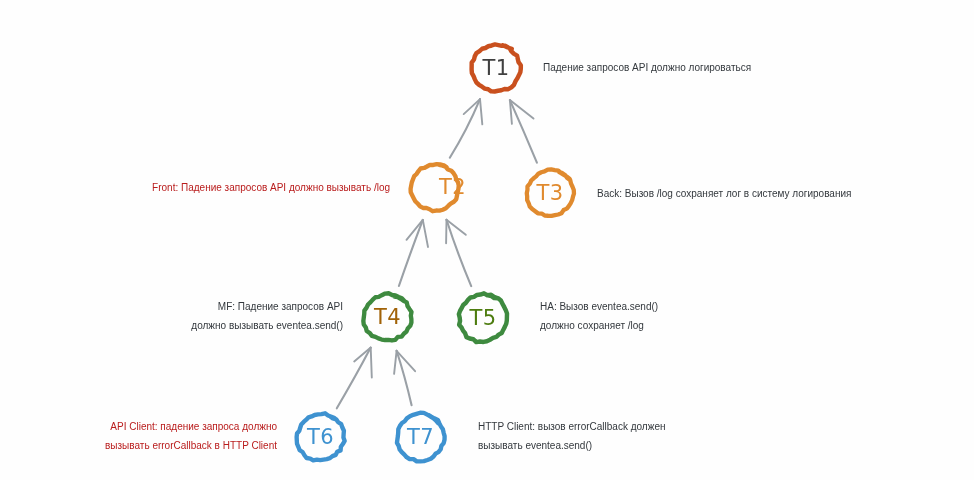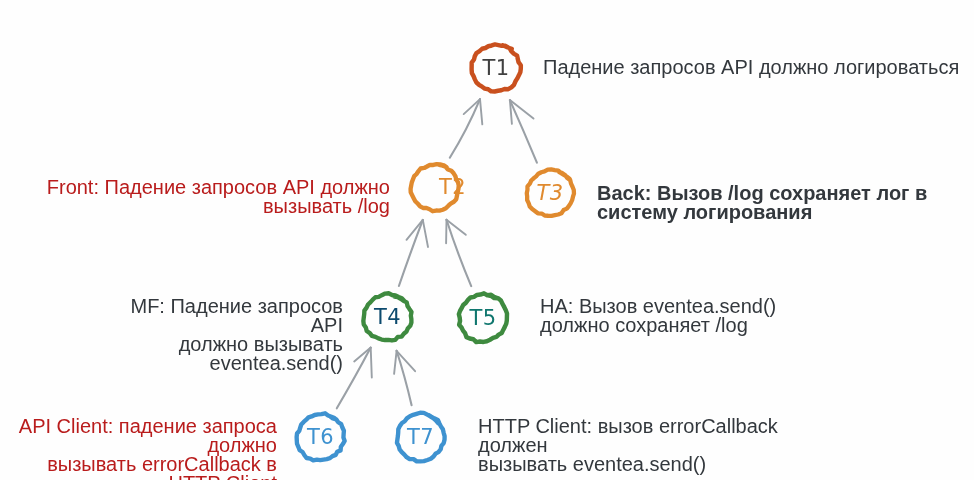--- a/index.html
+++ b/index.html
@@ -46,21 +46,21 @@
     position: relative;
     z-index: 2;
     font-family: "DejaVu Sans", sans-serif;
     font-size: 21px;
     letter-spacing: 0.5px;
     line-height: 1;
     user-select: none;
   }
   .caption {
     position: absolute;
-    font-size: 20px;
+    font-size: 10px;
     line-height: 19px;
     color: #33383d;
     white-space: pre-line;
   }
   .caption.right-align {
     text-align: right;
   }
   .caption.left-align {
     text-align: left;
   }
@@ -111,51 +111,51 @@
       <div class="node" style="left: 405px; top: 158px; width: 59px; height: 59px;">
         <svg class="ring" viewBox="0 0 100 100">
           <path d="M58.05 11.72 L63.81 13.00 L68.85 14.93 L72.81 19.55 L78.55 21.65 L82.45 25.98 L85.38 30.62 L86.68 36.21 L89.92 41.32 L91.05 46.94 L90.51 52.69 L89.03 58.34 L88.01 64.10 L86.89 69.77 L82.84 74.15 L77.43 77.26 L73.57 80.81 L69.18 85.20 L63.98 87.68 L58.41 89.22 L52.70 89.04 L46.92 90.19 L41.67 86.82 L36.40 84.80 L30.59 84.66 L25.51 81.84 L21.81 77.62 L17.39 73.27 L14.90 68.48 L12.36 63.52 L9.68 58.09 L9.46 52.33 L10.46 46.70 L11.53 41.34 L13.56 36.05 L15.68 30.70 L19.54 27.10 L22.92 22.06 L26.32 17.79 L32.53 16.87 L37.22 14.39 L42.19 11.54 L48.02 11.81 L53.75 10.31 L59.58 10.72 L65.33 12.27 L70.42 15.30" fill="none" stroke="#E08A2E" stroke-width="7.4" stroke-linecap="round" stroke-linejoin="round"></path>
         </svg>
         <span class="node-label" style="color: rgb(224, 138, 46); margin-left: 36px;">T2</span>
       </div>
       <div class="node" style="left: 521px; top: 164px; width: 58px; height: 58px;">
         <svg class="ring" viewBox="0 0 100 100">
           <path d="M65.96 14.07 L71.38 15.79 L76.40 19.47 L79.66 24.26 L84.90 27.78 L86.29 33.94 L88.81 39.28 L91.01 44.92 L91.31 50.92 L89.52 56.70 L88.14 62.38 L85.53 67.82 L82.42 72.73 L79.03 76.97 L73.40 79.44 L69.76 84.97 L64.20 87.08 L58.49 88.15 L52.64 89.32 L46.76 89.23 L40.86 88.85 L35.72 85.42 L29.10 85.03 L24.45 81.43 L19.32 77.72 L15.10 73.23 L13.19 67.56 L10.58 62.17 L10.63 56.13 L9.98 50.27 L11.14 44.53 L11.15 38.56 L15.28 33.77 L17.59 28.49 L21.79 24.65 L26.05 21.36 L29.95 16.75 L35.04 14.22 L40.53 12.78 L46.09 9.65 L52.15 9.20 L58.13 10.44 L64.29 11.45 L69.08 15.86 L73.99 18.84 L79.19 22.06 L84.09 25.87" fill="none" stroke="#E08A2E" stroke-width="7.4" stroke-linecap="round" stroke-linejoin="round"></path>
         </svg>
-        <span class="node-label" style="color: rgb(224, 138, 46); font-style: italic;">T3</span>
+        <span class="node-label" style="color: rgb(224, 138, 46);">T3</span>
       </div>
       <div class="node" style="left: 358px; top: 288px; width: 59px; height: 59px;">
         <svg class="ring" viewBox="0 0 100 100">
           <path d="M61.80 14.48 L67.33 15.35 L72.32 18.34 L77.00 21.62 L82.60 24.42 L83.92 30.48 L87.14 35.43 L90.69 40.57 L89.53 46.70 L90.44 52.52 L90.53 58.40 L88.60 64.15 L84.31 68.59 L82.24 73.76 L77.60 77.54 L73.91 82.34 L67.44 82.80 L63.21 87.92 L57.50 88.93 L51.56 87.99 L45.87 88.22 L40.15 87.37 L34.66 85.49 L29.58 82.79 L23.57 81.18 L20.06 76.45 L14.75 72.96 L13.29 67.00 L9.76 62.01 L9.08 55.75 L9.78 49.88 L10.56 44.16 L10.80 38.29 L14.54 33.26 L17.01 28.01 L21.29 23.94 L25.06 19.68 L29.37 15.68 L35.07 14.99 L40.34 12.17 L45.87 9.45 L51.95 8.95 L57.69 11.82 L63.58 12.48 L68.85 15.12 L74.23 17.42 L78.24 21.78" fill="none" stroke="#3E8A3F" stroke-width="7.4" stroke-linecap="round" stroke-linejoin="round"></path>
         </svg>
-        <span class="node-label" style="color: #0c4a6e;">T4</span>
+        <span class="node-label" style="color: #a16207;">T4</span>
       </div>
       <div class="node" style="left: 453px; top: 288px; width: 60px; height: 60px;">
         <svg class="ring" viewBox="0 0 100 100">
           <path d="M58.37 12.36 L64.12 13.68 L68.72 16.70 L75.25 17.17 L79.82 20.93 L82.63 26.49 L85.52 31.93 L88.02 37.06 L90.02 42.38 L89.86 48.15 L89.72 53.94 L88.78 59.47 L86.34 64.75 L83.68 69.85 L81.24 74.92 L76.06 77.68 L72.24 81.61 L66.69 83.24 L61.66 86.21 L56.42 88.70 L50.74 89.90 L44.91 89.07 L38.74 90.18 L34.02 85.40 L27.81 84.23 L22.51 81.89 L20.17 75.39 L16.72 71.02 L14.22 65.86 L10.20 61.29 L11.75 55.07 L11.20 49.61 L9.78 43.82 L11.72 38.16 L14.35 33.44 L17.02 28.39 L21.55 24.49 L24.96 19.84 L29.21 15.80 L35.00 14.73 L39.98 11.57 L45.68 10.89 L51.61 8.89 L57.21 12.01 L63.49 11.27 L68.34 14.68 L73.86 16.63" fill="none" stroke="#3E8A3F" stroke-width="7.4" stroke-linecap="round" stroke-linejoin="round"></path>
         </svg>
-        <span class="node-label" style="color: #0f766e;">T5</span>
+        <span class="node-label" style="color: #4d7c0f;">T5</span>
       </div>
       <div class="node" style="left: 291px; top: 408px; width: 59px; height: 59px;">
         <svg class="ring" viewBox="0 0 100 100">
           <path d="M66.40 14.36 L70.99 17.66 L76.55 19.24 L80.07 24.08 L85.10 27.39 L87.08 33.02 L89.67 38.52 L89.21 44.37 L88.88 50.04 L90.99 55.92 L87.87 61.12 L84.51 65.70 L84.07 71.81 L78.33 74.19 L75.77 79.51 L70.31 81.56 L66.02 85.03 L60.54 86.61 L55.03 87.50 L49.47 88.31 L43.88 87.52 L37.67 88.71 L32.68 85.69 L26.57 84.77 L22.78 80.08 L19.58 74.57 L14.66 71.49 L12.38 65.75 L10.15 60.53 L9.81 54.72 L9.54 48.95 L10.20 43.23 L13.99 38.61 L15.60 33.46 L17.36 27.98 L21.49 23.66 L25.35 20.25 L29.64 15.91 L34.94 14.34 L40.01 11.81 L45.86 10.94 L51.59 10.29 L57.71 8.98 L62.81 12.75 L68.41 14.83 L73.77 17.05 L77.92 20.61" fill="none" stroke="#3E92D0" stroke-width="7.4" stroke-linecap="round" stroke-linejoin="round"></path>
         </svg>
         <span class="node-label" style="color: rgb(62, 146, 208);">T6</span>
       </div>
       <div class="node" style="left: 391px; top: 408px; width: 59px; height: 59px;">
         <svg class="ring" viewBox="0 0 100 100">
           <path d="M63.22 11.76 L68.19 14.79 L73.39 17.50 L79.41 20.15 L82.05 26.12 L84.56 31.14 L87.90 36.09 L89.27 42.02 L90.87 47.66 L90.75 53.62 L89.32 59.44 L85.37 64.20 L84.23 69.92 L80.39 74.86 L75.46 77.41 L72.08 82.23 L67.43 86.01 L61.65 88.20 L55.77 90.13 L49.73 90.43 L43.59 90.46 L38.22 86.66 L31.69 86.74 L26.51 83.39 L22.64 78.96 L18.24 74.81 L14.60 70.10 L13.01 64.25 L10.09 59.11 L10.88 53.02 L11.71 47.33 L12.23 41.63 L12.37 35.91 L15.08 30.27 L18.62 25.46 L23.22 22.43 L26.88 17.63 L32.00 14.10 L37.63 11.63 L43.30 9.96 L49.41 8.03 L55.67 8.17 L61.48 11.27 L66.62 14.10 L71.54 17.30 L76.31 21.36 L79.90 25.82" fill="none" stroke="#3E92D0" stroke-width="7.4" stroke-linecap="round" stroke-linejoin="round"></path>
         </svg>
         <span class="node-label" style="color: rgb(62, 146, 208);">T7</span>
       </div>
     </div>
   <div id="captions">
       <div class="caption left-align" style="color: rgb(51, 56, 61); left: 543px; top: 58px; width: 420px;">Падение запросов API должно логироваться</div>
       <div class="caption right-align" style="color: #b91c1c; left: 45px; top: 178px; width: 345px;">Front: Падение запросов API должно вызывать /log</div>
-      <div class="caption left-align" style="color: rgb(51, 56, 61); left: 597px; top: 184px; width: 375px; font-weight: bold;">Back: Вызов /log сохраняет лог в систему логирования</div>
+      <div class="caption left-align" style="color: rgb(51, 56, 61); left: 597px; top: 184px; width: 375px;">Back: Вызов /log сохраняет лог в систему логирования</div>
       <div class="caption right-align" style="color: rgb(51, 56, 61); left: 95px; top: 297px; width: 248px;">MF: Падение запросов API
 должно вызывать eventea.send()</div>
       <div class="caption left-align" style="color: rgb(51, 56, 61); left: 540px; top: 297px; width: 260px;">HA: Вызов eventea.send()
 должно сохраняет /log</div>
       <div class="caption right-align" style="color: #b91c1c; left: 12px; top: 417px; width: 265px;">API Client: падение запроса должно
 вызывать errorCallback в HTTP Client</div>
       <div class="caption left-align" style="color: rgb(51, 56, 61); left: 478px; top: 417px; width: 300px;">HTTP Client: вызов errorCallback должен
 вызывать eventea.send()</div>
     </div>
 </div>

